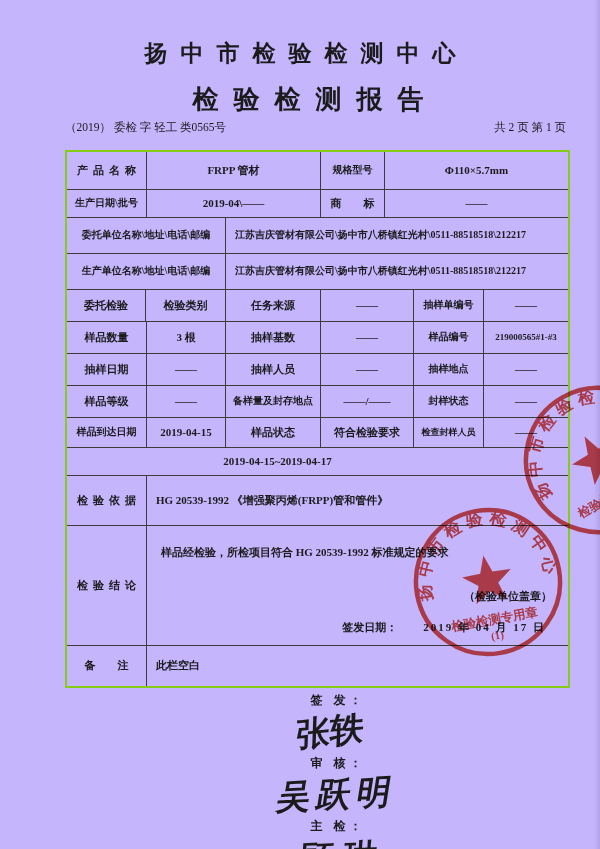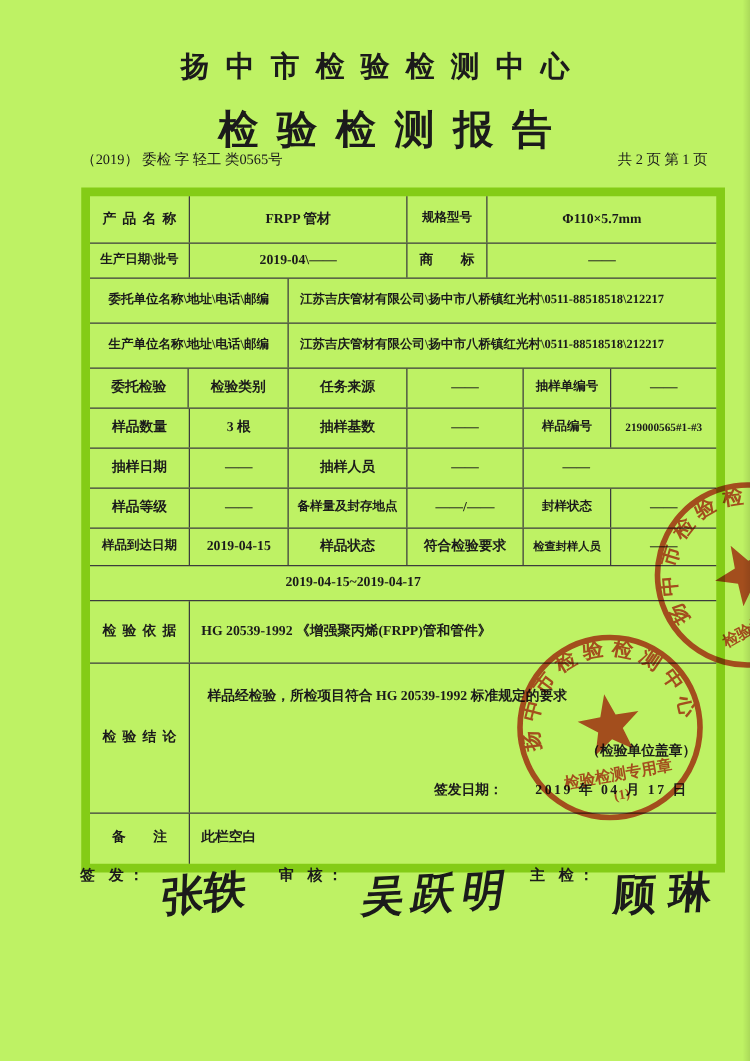--- a/index.html
+++ b/index.html
@@ -1,33 +1,33 @@
 <!DOCTYPE html>
 <html><head>
 <meta charset="utf-8">
 <style>
   html,body{margin:0;padding:0;background:#ffffff;}
   .page{
     position:relative;width:600px;height:849px;margin:0 auto;
-    background:#bef264;overflow:hidden;
+    background:#c4b5fd;overflow:hidden;
     font-family:"Liberation Serif","DejaVu Serif",serif;
     color:#1b1b1b;
   }
   .page::after{content:"";position:absolute;top:0;right:0;width:6px;height:100%;
     background:linear-gradient(to right,rgba(0,0,0,0),rgba(0,0,0,0.10));pointer-events:none;}
 
   .org-title{position:absolute;top:38px;left:0;width:100%;text-align:center;
     font-size:23px;font-weight:bold;letter-spacing:13px;padding-left:13px;box-sizing:border-box;}
   .report-title{position:absolute;top:82px;left:0;width:100%;text-align:center;
-    font-size:32px;font-weight:bold;letter-spacing:15px;padding-left:31px;box-sizing:border-box;}
+    font-size:26px;font-weight:bold;letter-spacing:15px;padding-left:31px;box-sizing:border-box;}
   .doc-line{position:absolute;top:120px;left:65px;width:501px;display:flex;
     justify-content:space-between;font-size:11.5px;font-weight:normal;}
 
   .rpt-table{position:absolute;left:65px;top:150px;width:501px;
-    border:7px solid #84cc16;box-sizing:content-box;background:transparent;}
+    border:2px solid #84cc16;box-sizing:content-box;background:transparent;}
   .trow{display:flex;border-bottom:1px solid #3c3c3c;box-sizing:border-box;}
   .trow:last-child{border-bottom:none;}
   .cell{box-sizing:border-box;border-right:1px solid #3c3c3c;
     display:flex;align-items:center;justify-content:center;
     font-size:11px;font-weight:bold;text-align:center;line-height:1.25;
     overflow:hidden;white-space:nowrap;}
   .cell:last-child{border-right:none;}
   .cell.left{justify-content:flex-start;text-align:left;padding-left:9px;}
   .cell.small{font-size:10px;}
   .cell.tiny{font-size:9px;}
@@ -42,22 +42,22 @@
 
   .h38{height:38px;} .h28{height:28px;} .h36{height:36px;} .h32{height:32px;}
   .h30{height:30px;} .h50{height:50px;} .h120{height:120px;} .h40{height:40px;justify-content:flex-end;}
 
   .concl-cell{position:relative;display:block;white-space:normal;text-align:left;}
   .concl-text{position:absolute;top:20px;left:14px;right:100px;font-size:11px;font-weight:bold;}
   .seal-note{position:absolute;right:16px;top:64px;font-size:11px;font-weight:bold;}
   .issue-date{position:absolute;right:22px;bottom:10px;font-size:11px;font-weight:bold;}
   .issue-date .dt{margin-left:26px;letter-spacing:2px;}
 
-  .sig-row{position:absolute;left:64px;top:692px;width:500px;height:62px;
-    display:flex;align-items:flex-start;}
+  .sig-row{position:absolute;left:88px;top:692px;width:500px;height:62px;
+    display:flex;align-items:center;flex-direction:column;}
   .sig-label{font-size:12px;font-weight:bold;letter-spacing:4px;white-space:nowrap;}
   .sig-name{font-size:34px;font-weight:bold;white-space:nowrap;
     font-family:"DejaVu Serif","Liberation Serif",serif;}
   .sig1{transform:rotate(-6deg) skewX(-8deg);margin:0 26px 0 10px;}
   .sig2{transform:rotate(-3deg) skewX(-12deg);margin:0 14px 0 12px;letter-spacing:6px;}
   .sig3{transform:rotate(-2deg) skewX(-6deg);margin-left:12px;letter-spacing:10px;}
 
   .stamp{position:absolute;mix-blend-mode:multiply;opacity:0.88;}
   .stamp-main{left:408px;top:502px;width:160px;height:160px;transform:rotate(-10deg);}
   .stamp-edge{left:518px;top:380px;width:160px;height:160px;transform:rotate(-30deg);}
@@ -116,20 +116,21 @@
       <div class="cell wC4">——</div>
       <div class="cell wC5 small">样品编号</div>
       <div class="cell wC6 tiny">219000565#1-#3</div>
     </div>
 
     <div class="trow h32">
       <div class="cell wC1">抽样日期</div>
       <div class="cell wC2">——</div>
       <div class="cell wC3">抽样人员</div>
       <div class="cell wC4">——</div>
+      <div class="cell wC5 small">抽样地点</div>
       <div class="cell wC6">——</div>
     </div>
 
     <div class="trow h32">
       <div class="cell wC1">样品等级</div>
       <div class="cell wC2">——</div>
       <div class="cell wC3 small">备样量及封存地点</div>
       <div class="cell wC4">——/——</div>
       <div class="cell wC5 small">封样状态</div>
       <div class="cell wC6">——</div>

